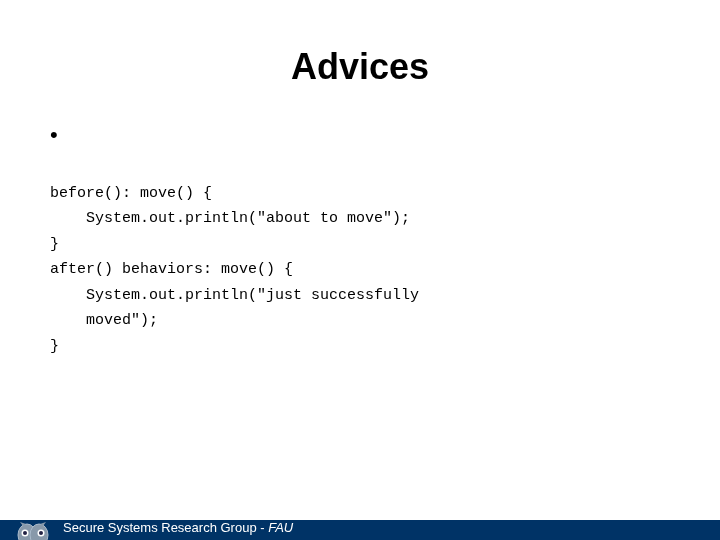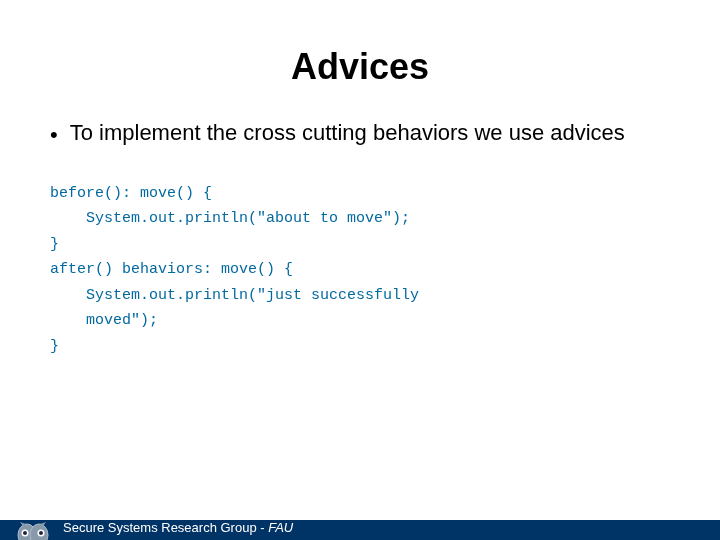--- a/index.html
+++ b/index.html
@@ -61,21 +61,21 @@
     }
 
     .bullet-text {
       font-size: 22px;
       line-height: 1.4;
     }
 
     .code-section {
       font-family: 'Courier New', Courier, monospace;
       font-size: 15px;
-      color: #0369a1;
+      color: #000000;
       line-height: 1.7;
       margin-top: 10px;
     }
 
     .code-line {
       white-space: pre;
     }
 
     .footer {
       background: #003366;
@@ -106,21 +106,20 @@
 
 <div class="slide-container">
 
   <div class="slide-content">
 
     <div class="title">Advices</div>
 
     <div class="bullet-section">
       <div class="bullet-item">
         <span class="bullet-dot">•</span>
-        <span class="bullet-text">To implement the cross cutting behaviors we use advices</span>
       </div>
     </div>
 
     <div class="code-section">
       <div class="code-line">before(): move() {</div>
       <div class="code-line">    System.out.println("about to move");</div>
       <div class="code-line">}</div>
       <div class="code-line">after() behaviors: move() {</div>
       <div class="code-line">    System.out.println("just successfully</div>
       <div class="code-line">    moved");</div>

